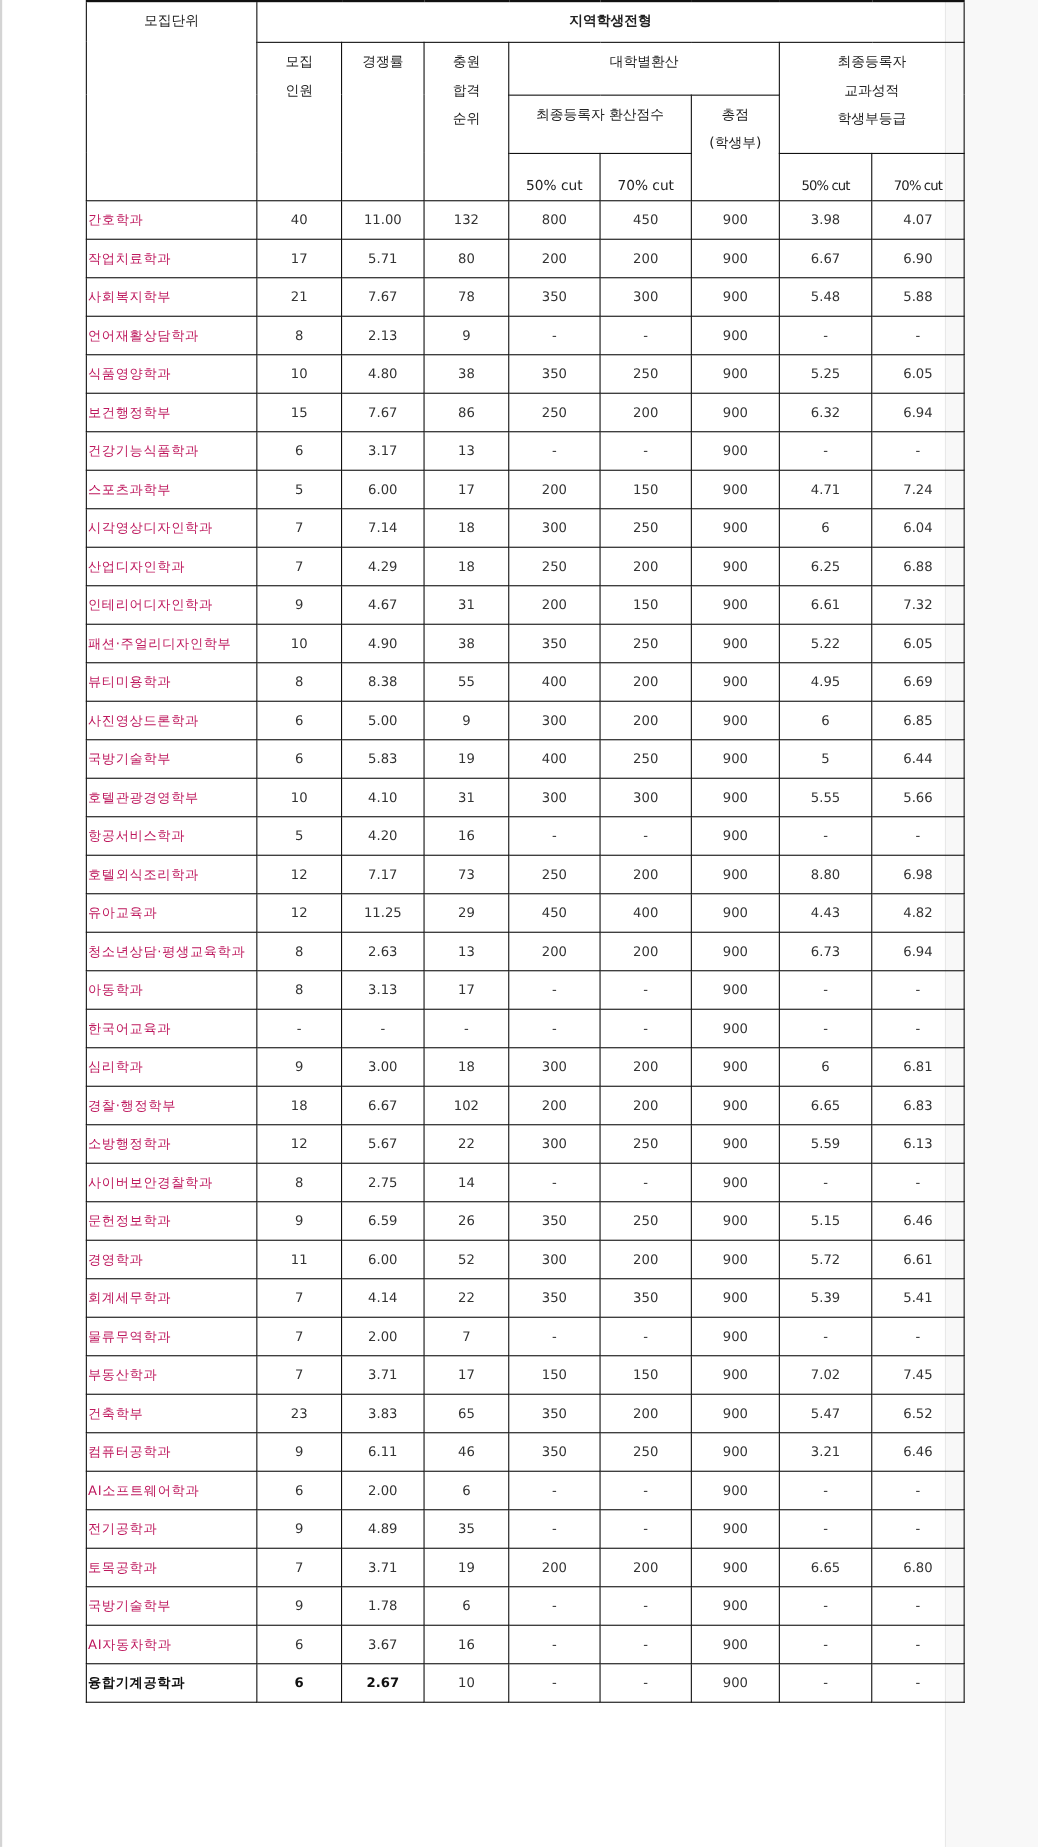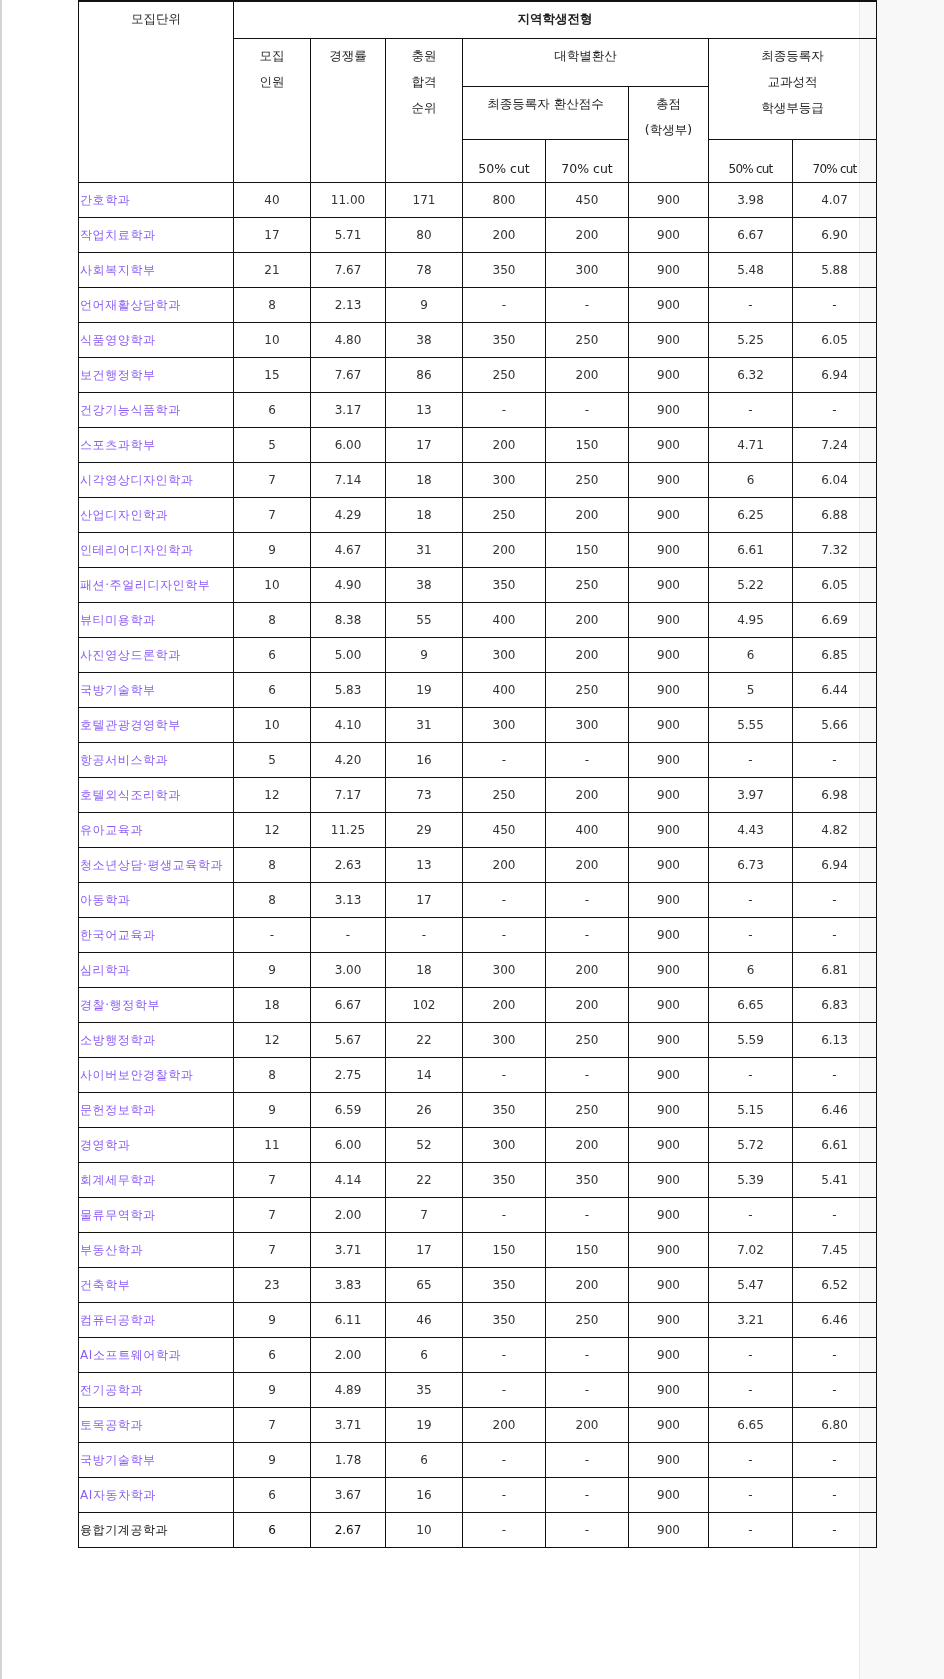--- a/index.html
+++ b/index.html
@@ -23,22 +23,22 @@
     text-align:center;
     padding:0;
     font-size:12.5px;
     line-height:26px;
     vertical-align:middle;
   }
   table.adm thead th { vertical-align:top; padding-top:4px; }
   table.adm thead th.mid { vertical-align:middle; padding-top:16px; }
   table.adm thead th.small { font-size:12px; letter-spacing:-0.8px; }
   table.adm tbody td { height:34px; font-size:12px; color:#333; }
-  table.adm tbody td.name { text-align:left; padding-left:1px; letter-spacing:0.6px; color:#8b5cf6; }
-  table.adm tbody tr.bold td.b { font-weight:normal; color:#111; }
+  table.adm tbody td.name { text-align:left; padding-left:1px; letter-spacing:0.6px; color:#be185d; }
+  table.adm tbody tr.bold td.b { font-weight:bold; color:#111; }
   table.adm { border-top:2.5px solid #111; }
 </style>
 </head>
 <body>
 
 <div class="left-strip"></div>
 <div class="right-strip"></div>
 
 <table class="adm">
   <colgroup>
@@ -87,21 +87,21 @@
       <th class="mid">70% cut</th>
       <th class="mid small">50% cut</th>
       <th class="mid small">70% cut</th>
     </tr>
   </thead>
   <tbody id="rows">
       <tr>
     <td class="name b">간호학과</td>
     <td class="b">40</td>
     <td class="b">11.00</td>
-    <td>171</td>
+    <td>132</td>
     <td>800</td>
     <td>450</td>
     <td>900</td>
     <td>3.98</td>
     <td>4.07</td>
   </tr>
       <tr>
     <td class="name b">작업치료학과</td>
     <td class="b">17</td>
     <td class="b">5.71</td>
@@ -278,21 +278,21 @@
     <td>-</td>
   </tr>
       <tr>
     <td class="name b">호텔외식조리학과</td>
     <td class="b">12</td>
     <td class="b">7.17</td>
     <td>73</td>
     <td>250</td>
     <td>200</td>
     <td>900</td>
-    <td>3.97</td>
+    <td>8.80</td>
     <td>6.98</td>
   </tr>
       <tr>
     <td class="name b">유아교육과</td>
     <td class="b">12</td>
     <td class="b">11.25</td>
     <td>29</td>
     <td>450</td>
     <td>400</td>
     <td>900</td>

